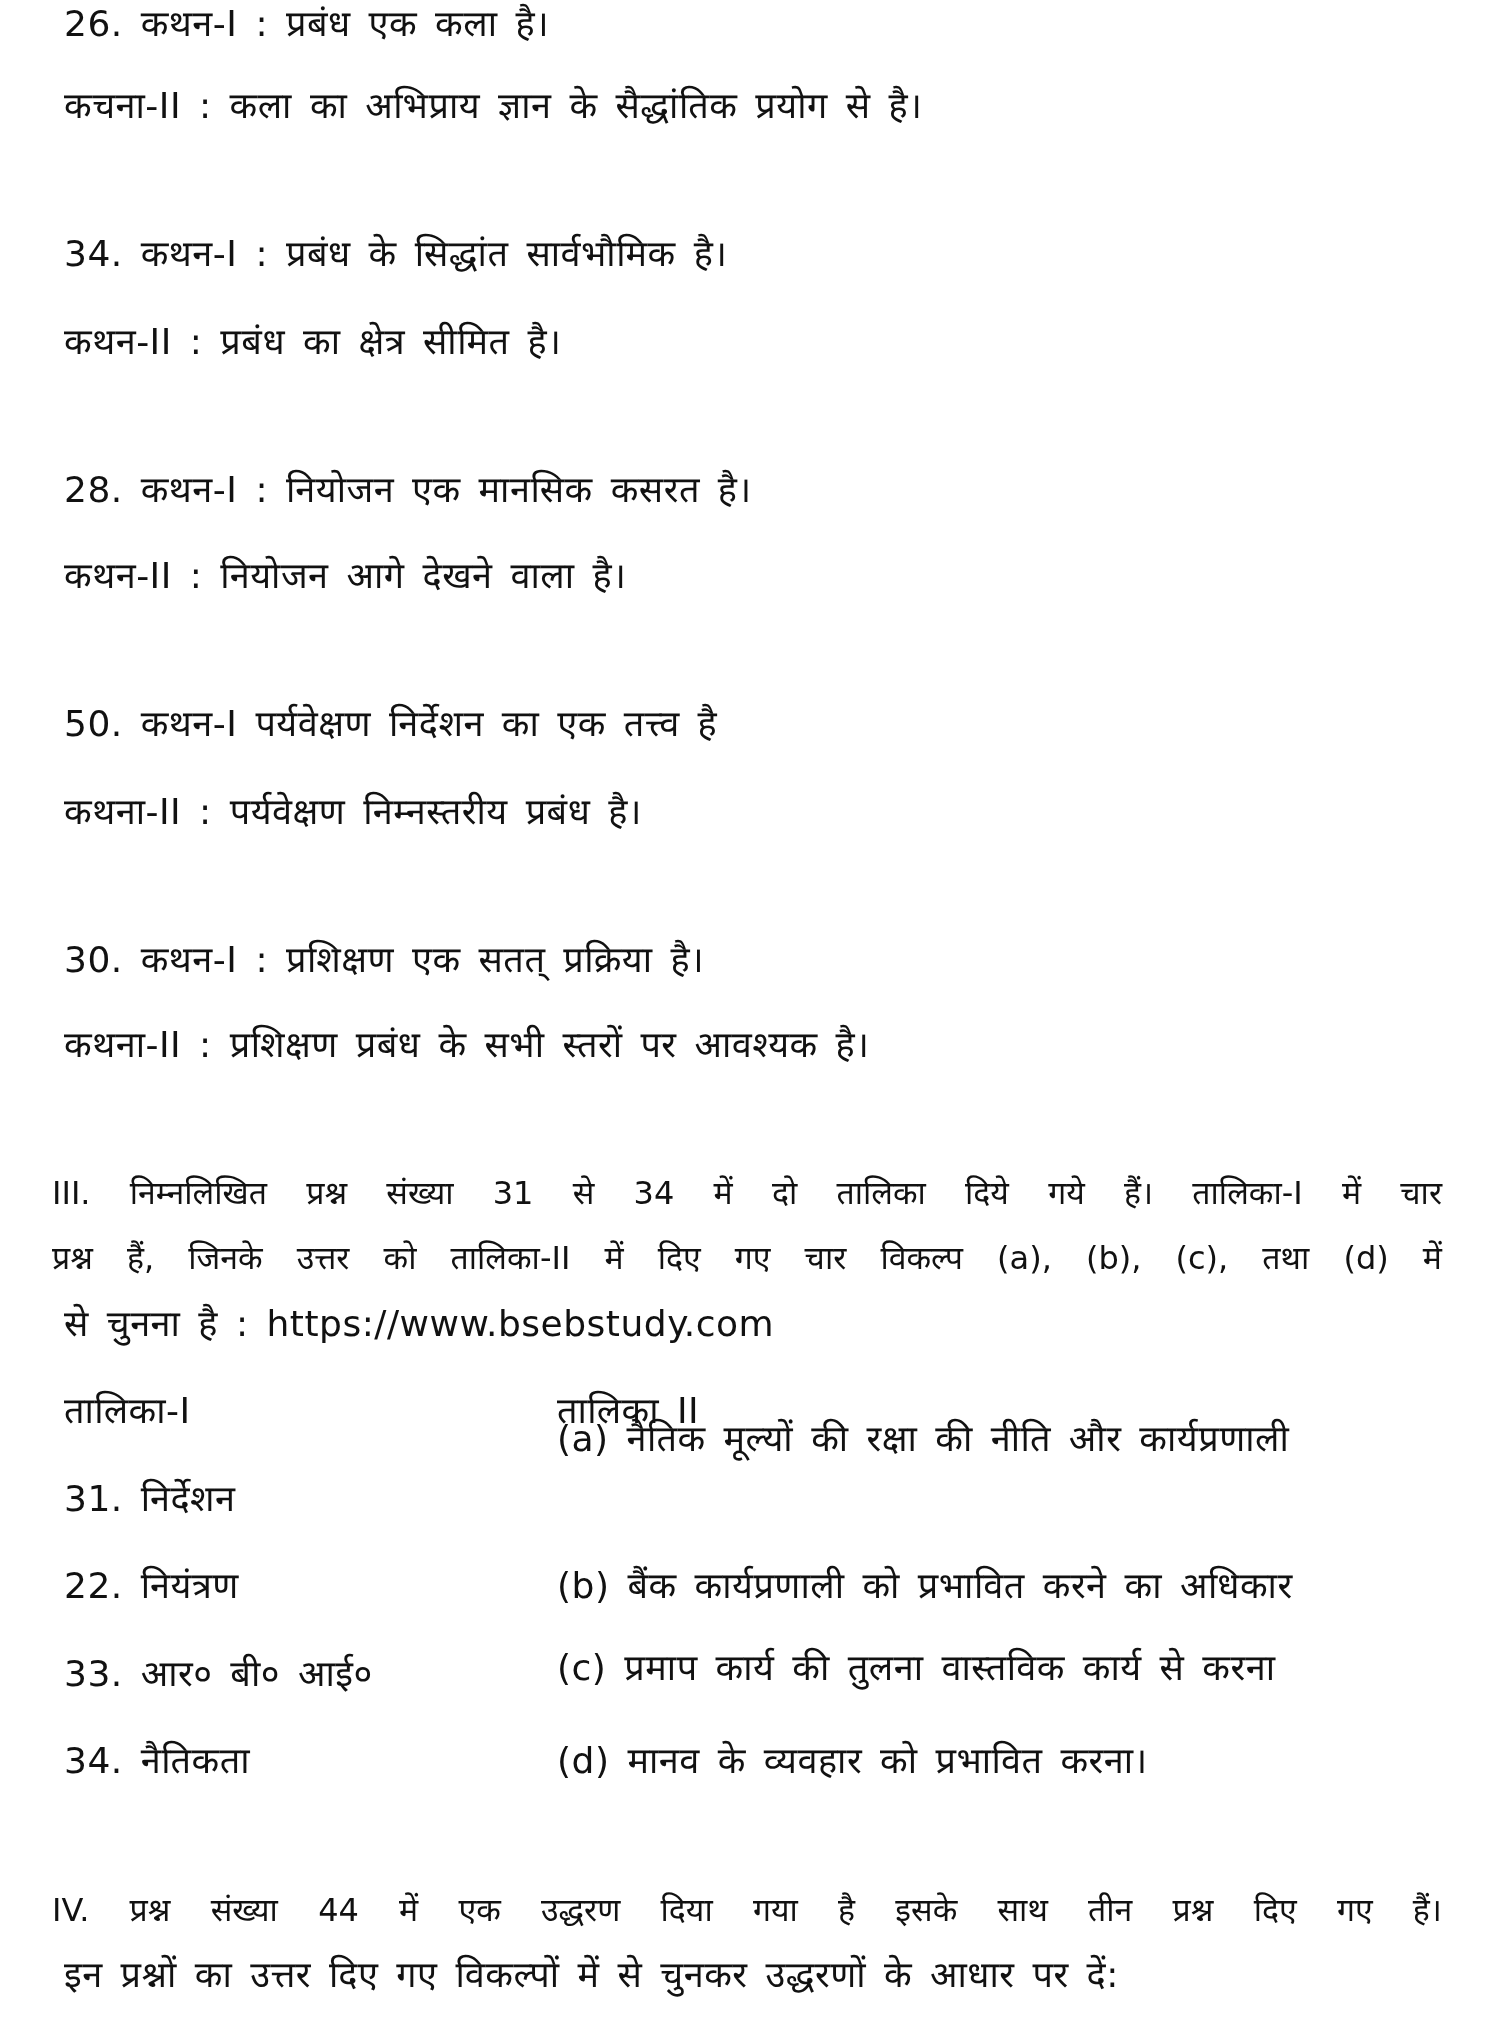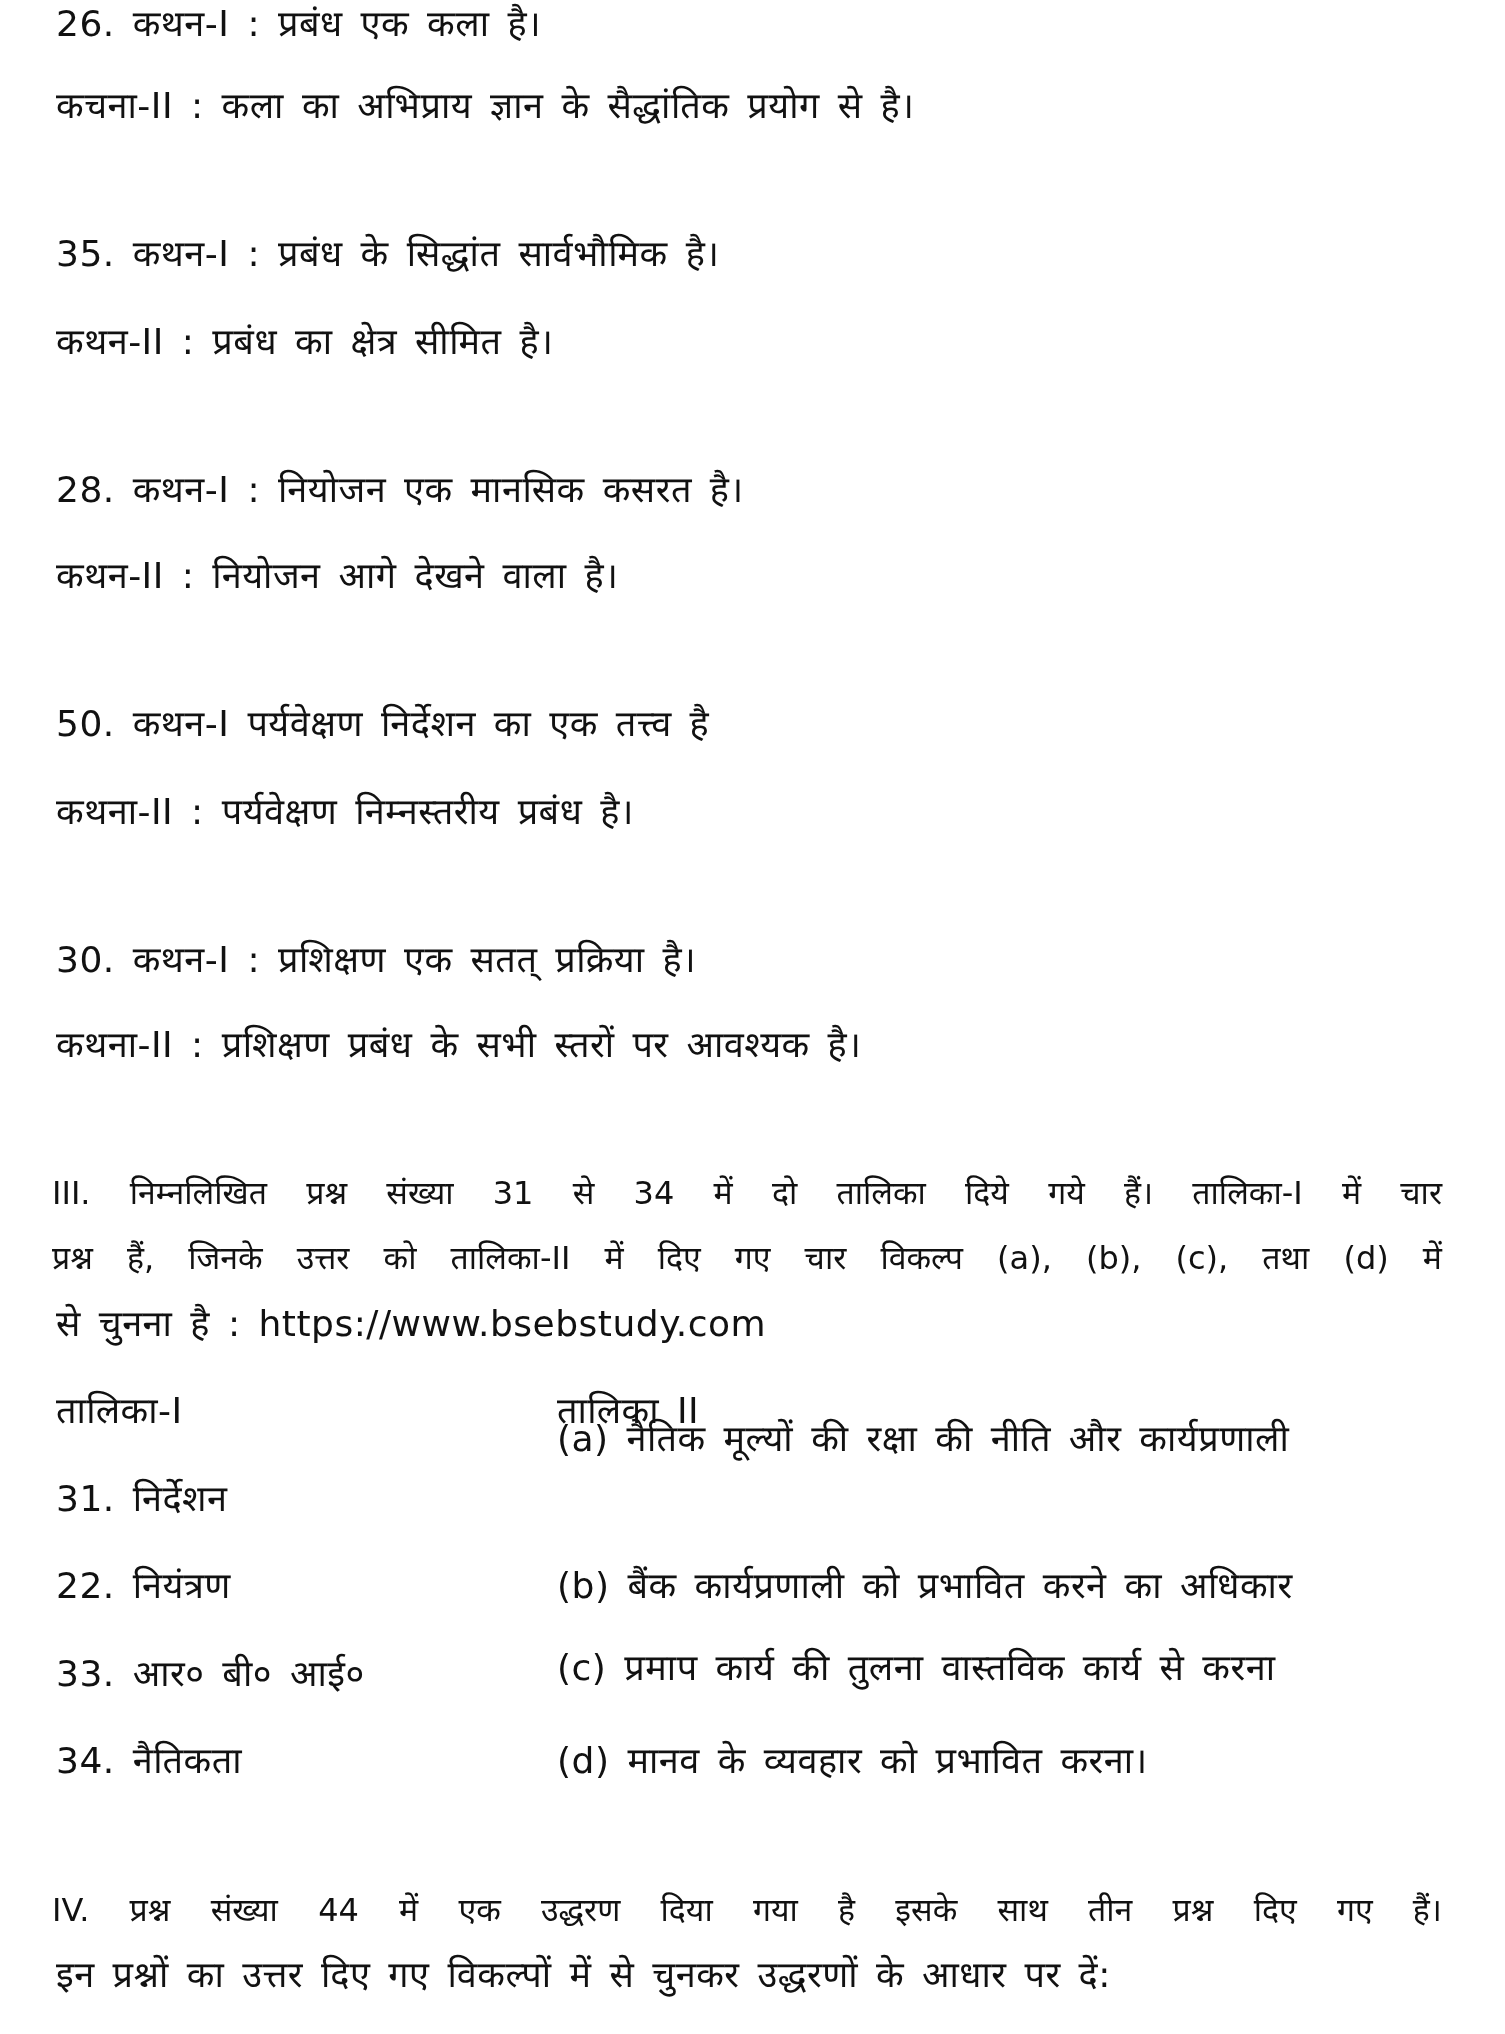--- a/index.html
+++ b/index.html
@@ -2,41 +2,41 @@
 <html><head>
 <meta charset="utf-8">
 <style>
   html, body { margin: 0; padding: 0; background: #ffffff; }
   body {
     width: 1505px; height: 2034px; position: relative; overflow: hidden;
     font-family: "DejaVu Sans", "Liberation Sans", sans-serif;
     color: #111111;
   }
   .line {
-    position: absolute; left: 56px; white-space: nowrap;
+    position: absolute; left: 64px; white-space: nowrap;
     font-size: 36px; line-height: 48px; height: 48px;
     letter-spacing: 0.5px; word-spacing: 6px;
   }
   .just {
     position: absolute; left: 52px; width: 1390px;
     font-size: 32px; line-height: 48px; height: 48px;
     text-align: justify; text-align-last: justify; white-space: nowrap;
     word-spacing: 4px;
   }
   .col2 { position: absolute; left: 557px; }
 </style>
 </head>
 <body>
 
 <div>
   <div class="line" style="top:0px">26. कथन-I : प्रबंध एक कला है।</div>
   <div class="line" style="top:82px">कचना-II : कला का अभिप्राय ज्ञान के सैद्धांतिक प्रयोग से है।</div>
 </div>
 <div>
-  <div class="line" style="top:230px">35. कथन-I : प्रबंध के सिद्धांत सार्वभौमिक है।</div>
+  <div class="line" style="top:230px">34. कथन-I : प्रबंध के सिद्धांत सार्वभौमिक है।</div>
   <div class="line" style="top:318px">कथन-II : प्रबंध का क्षेत्र सीमित है।</div>
 </div>
 <div>
   <div class="line" style="top:466px">28. कथन-I : नियोजन एक मानसिक कसरत है।</div>
   <div class="line" style="top:552px">कथन-II : नियोजन आगे देखने वाला है।</div>
 </div>
 <div>
   <div class="line" style="top:700px">50. कथन-I पर्यवेक्षण निर्देशन का एक तत्त्व है</div>
   <div class="line" style="top:788px">कथना-II : पर्यवेक्षण निम्नस्तरीय प्रबंध है।</div>
 </div>

